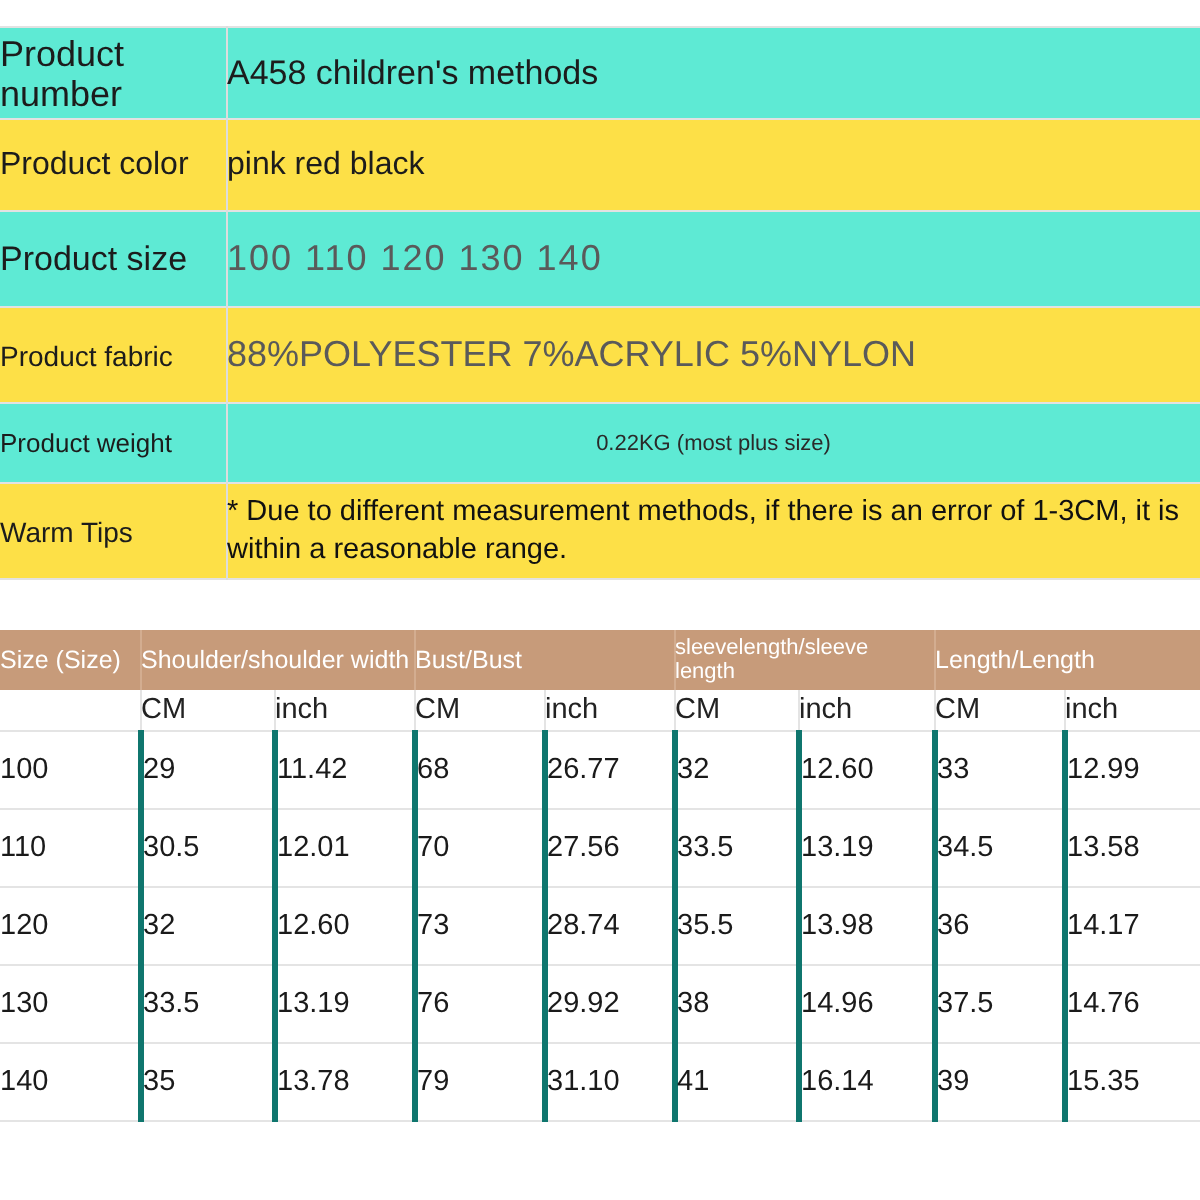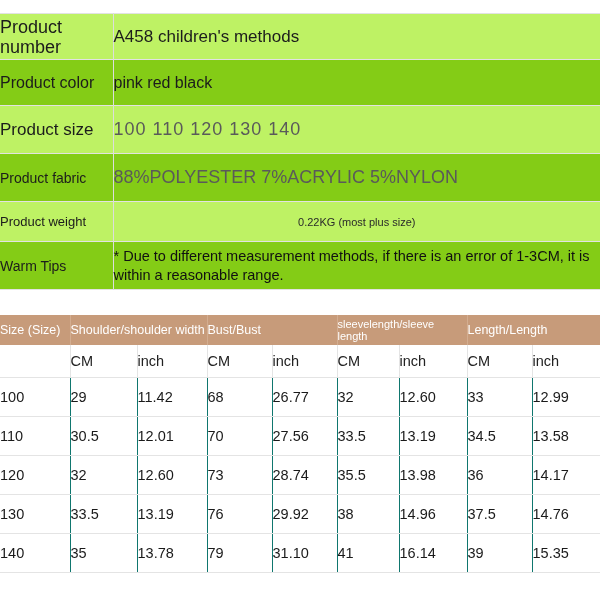--- a/index.html
+++ b/index.html
@@ -44,22 +44,22 @@
     padding-left: 10px;
     box-sizing: border-box;
     color: #1c1c1c;
   }
   .spec-value {
     padding-left: 30px;
     box-sizing: border-box;
   }
 
   
-  .row-white { background: #bef264; }
-  .row-gray  { background: #84cc16; }
+  .row-white { background: #5eead4; }
+  .row-gray  { background: #fde047; }
 
   .r-number { height: 46px; }
   .r-color  { height: 46px; }
   .r-size   { height: 48px; }
   .r-fabric { height: 48px; }
   .r-weight { height: 40px; }
   .r-tips   { height: 48px; }
 
   
   .lbl-number { font-size: 18px; line-height: 20px; }
@@ -101,36 +101,36 @@
   .hdr-band.seam {
     border-right: 1px solid #d3ad90;
   }
   .hdr-size   { font-size: 12.5px; text-align: left; padding-left: 0px; }
   .hdr-shoulder { font-size: 12.5px; text-align: left; padding-left: 18px; line-height: 14px; }
   .hdr-bust   { font-size: 12.5px; }
   .hdr-sleeve { font-size: 11px; }
   .hdr-length { font-size: 12.5px; }
 
   .unit-row td {
-    height: 32px;
+    height: 20px;
     font-size: 14.5px;
     color: #222222;
     background: #ffffff;
     border-bottom: 1px solid #e4e4e4;
     border-right: 1px solid #e4e4e4;
   }
   .unit-row td:last-child { border-right: none; }
 
   .data-row td {
     height: 38px;
     font-size: 14.5px;
     color: #1a1a1a;
     background: #ffffff;
     border-bottom: 1px solid #e4e4e4;
-    border-right: 1px solid #0f766e;
+    border-right: 3px solid #0f766e;
   }
   .data-row td:last-child { border-right: none; }
   .data-row td.size-cell { font-size: 14.5px; }
 
   
   .c-size   { width: 70px; }
   .c-sh-cm  { width: 67px; }
   .c-sh-in  { width: 70px; }
   .c-bu-cm  { width: 65px; }
   .c-bu-in  { width: 65px; }

